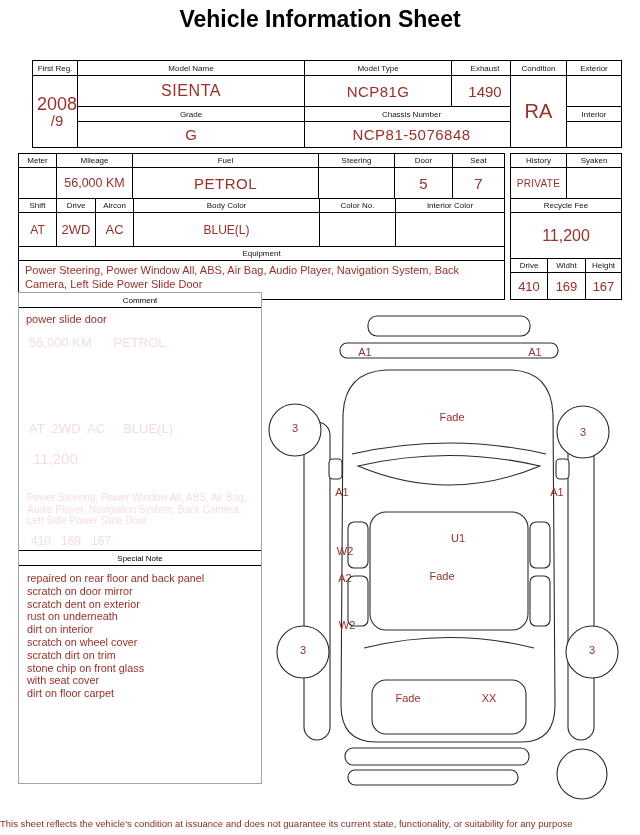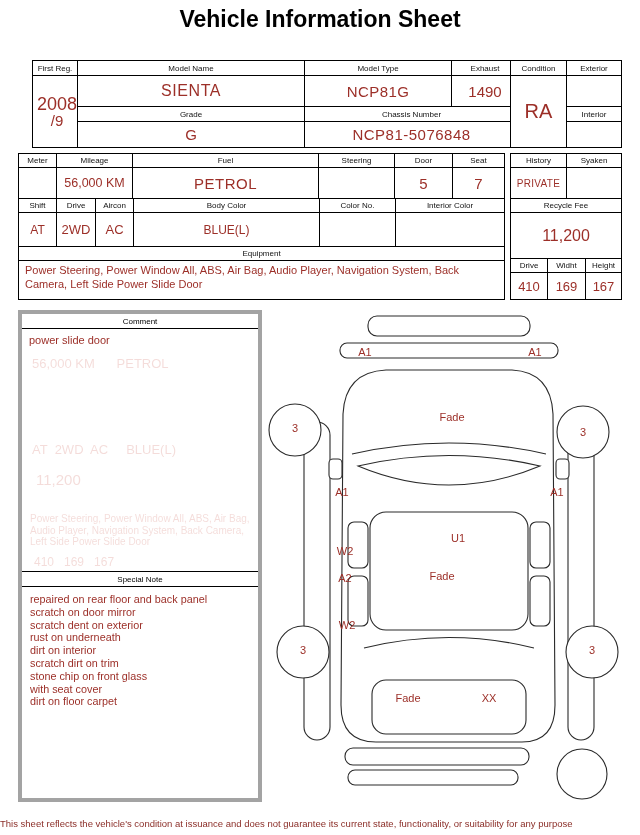--- a/index.html
+++ b/index.html
@@ -9,21 +9,21 @@
   
   .tbl{display:grid;background:#000;gap:1px;border:1px solid #000}
   .tbl>div{background:#fff;display:flex;align-items:center;justify-content:center;overflow:hidden;white-space:nowrap}
   .hdr{font-size:8px;color:#111}
   .val{color:#9c2f28}
   #title{top:6px;left:0;width:100%;text-align:center;font-family:Liberation Sans, sans-serif;font-weight:bold;font-size:23px;color:#000}
   .firstreg{flex-direction:column;align-items:center;justify-content:center;padding-left:4px;line-height:1.02}
   .firstreg .yr{font-size:18px}
   .firstreg .mo{font-size:15px}
   
-  #leftpanel{left:18px;top:310px;width:244px;height:492px;border:4px solid #a3a3a3;background:#fff}
+  #leftpanel{left:18px;top:292px;width:244px;height:492px;border:1px solid #a3a3a3;background:#fff}
   .sec-hdr{height:15px;border-bottom:1px solid #000;display:flex;align-items:center;justify-content:center;font-size:8px;background:#fff}
   #cmt-body{position:relative;height:242px;overflow:hidden}
   #cmt-text{padding:5px 7px;font-size:11px}
   .ghost{position:absolute;color:#c0392b;opacity:.17;white-space:pre-wrap;line-height:1.15}
   #sn-hdr{border-top:1px solid #000;height:16px}
   #sn-body{padding:6px 4px 0 8px}
   .note{font-size:10.8px;line-height:12.8px;color:#9c2f28;white-space:nowrap}
   
   #diagram{left:268px;top:312px;width:362px;height:488px}
   #diagram svg{position:absolute;left:0;top:0}
@@ -128,20 +128,21 @@
     <div class="ghost" style="left:8px;top:184px;width:228px;font-size:10px">Power Steering, Power Window All, ABS, Air Bag, Audio Player, Navigation System, Back Camera, Left Side Power Slide Door</div>
     <div class="ghost" style="left:12px;top:227px;font-size:12px">410   169   167</div>
   </div>
   <div class="sec-hdr" id="sn-hdr">Special Note</div>
   <div id="sn-body">
     <div class="note">repaired on rear floor and back panel</div>
     <div class="note">scratch on door mirror</div>
     <div class="note">scratch dent on exterior</div>
     <div class="note">rust on underneath</div>
     <div class="note">dirt on interior</div>
+    <div class="note">scratch on wheel cover</div>
     <div class="note">scratch dirt on trim</div>
     <div class="note">stone chip on front glass</div>
     <div class="note">with seat cover</div>
     <div class="note">dirt on floor carpet</div>
   </div>
 </div>
 
 <div class="abs" id="diagram">
   <svg width="362" height="488" viewBox="0 0 362 488">
     <g stroke="#2a2a2a" stroke-width="1.1" fill="none">

